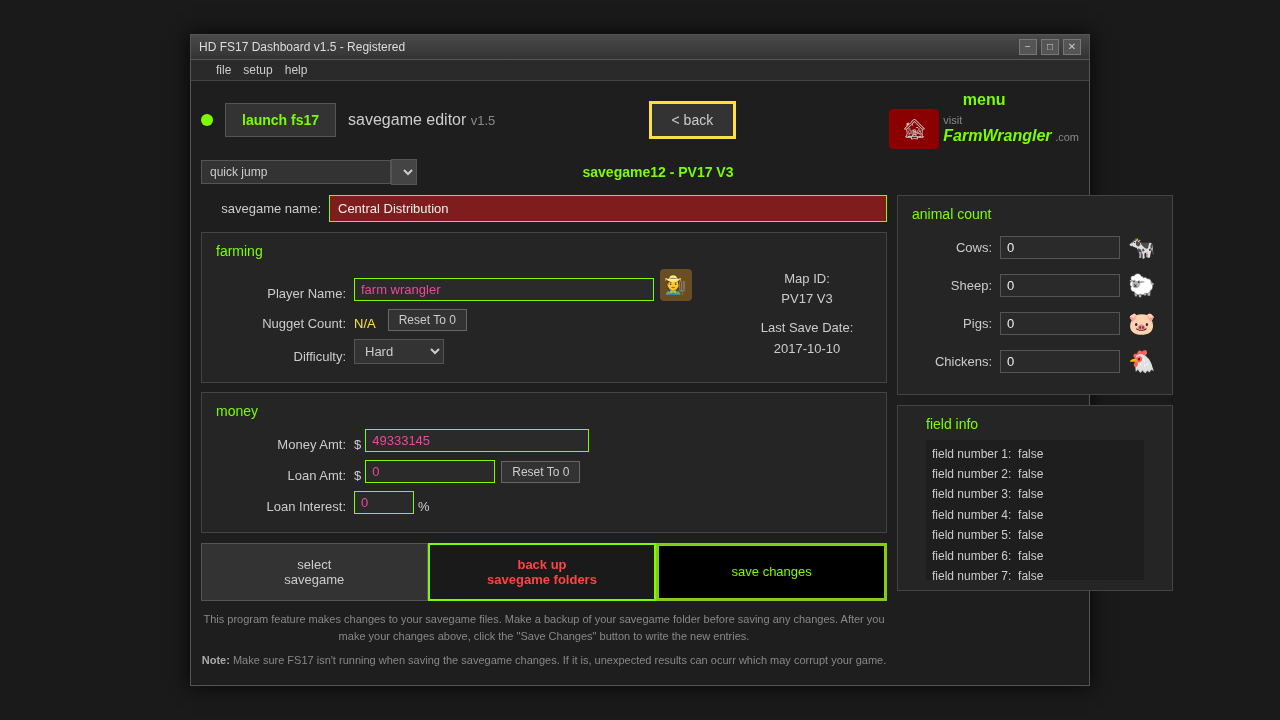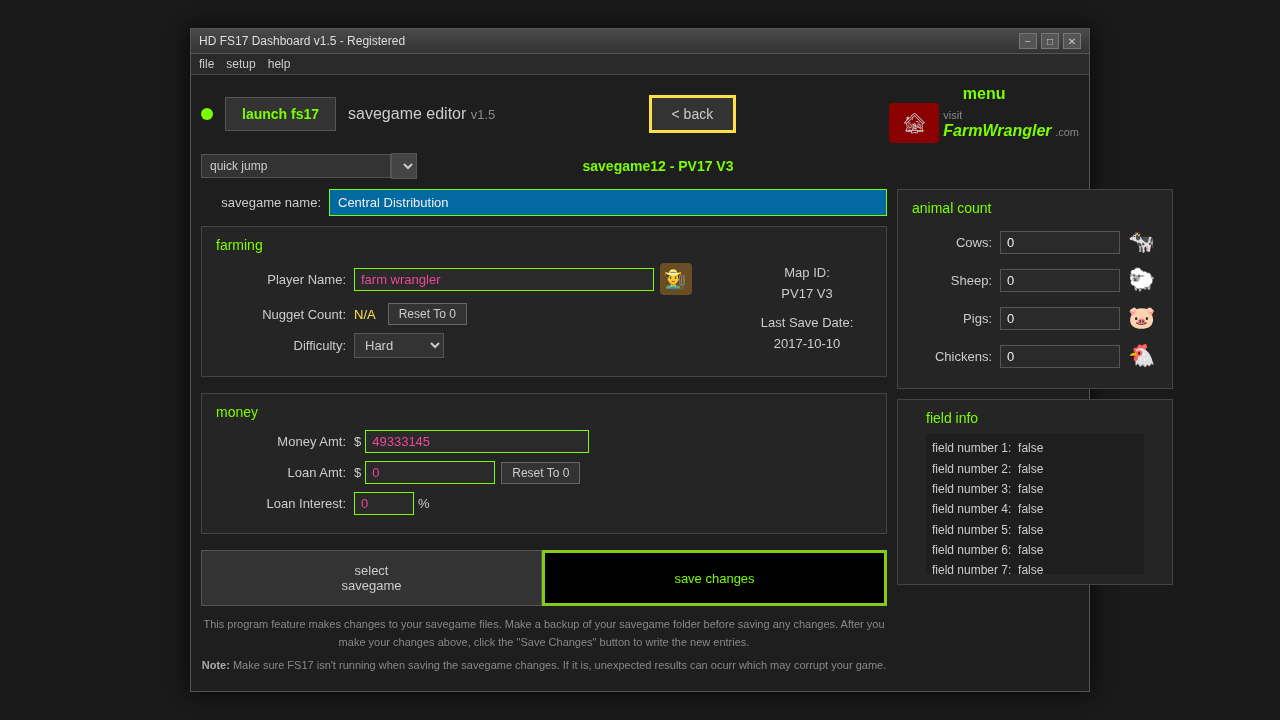--- a/index.html
+++ b/index.html
@@ -44,21 +44,21 @@
       border: 1px solid #777;
       color: #ccc;
       font-size: 10px;
       display: flex;
       align-items: center;
       justify-content: center;
       cursor: pointer;
     }
     .menu-bar {
       background: #2a2a2a;
-      padding: 3px 8px;
+      padding: 3px 25px;
       display: flex;
       gap: 12px;
       border-bottom: 1px solid #444;
     }
     .menu-item {
       color: #ccc;
       font-size: 12px;
       cursor: pointer;
     }
     .main-content {
@@ -195,40 +195,40 @@
       gap: 8px;
     }
     .savegame-name-label {
       color: #ccc;
       font-size: 13px;
       min-width: 120px;
       text-align: right;
     }
     .savegame-name-input {
       flex: 1;
-      background: #0369a1;
+      background: #7f1d1d;
       border: 1px solid #7cfc00;
       color: #eee;
       padding: 5px 8px;
       font-size: 13px;
     }
     .section-box {
       background: #252525;
       border: 1px solid #444;
-      margin-bottom: 16px;
+      margin-bottom: 9px;
       padding: 10px 14px;
     }
     .section-title {
       color: #7cfc00;
       font-size: 14px;
       margin-bottom: 10px;
     }
     .form-row {
       display: flex;
-      align-items: center;
+      align-items: flex-end;
       margin-bottom: 8px;
     }
     .form-label {
       color: #ccc;
       min-width: 130px;
       text-align: right;
       margin-right: 8px;
       font-size: 13px;
     }
     .form-input {
@@ -541,20 +541,21 @@
 
           <div class="form-row">
             <span class="form-label">Loan Interest:</span>
             <input type="text" class="form-input" value="0" style="width: 60px;">
             <span class="percent-sign">%</span>
           </div>
         </div>
 
         <div class="buttons-row">
           <button class="action-btn">select<br>savegame</button>
+          <button class="action-btn backup">back up<br>savegame folders</button>
           <button class="action-btn save">save changes</button>
         </div>
 
         <div>
           <div class="notice-text">This program feature makes changes to your savegame files. Make a backup of your savegame folder before saving any changes. After you make your changes above, click the "Save Changes" button to write the new entries.</div>
           <div class="notice-text">
             <span class="note">Note:</span>
             <span> Make sure FS17 isn't running when saving the savegame changes. If it is, unexpected results can ocurr which may corrupt your game.</span>
           </div>
         </div>

